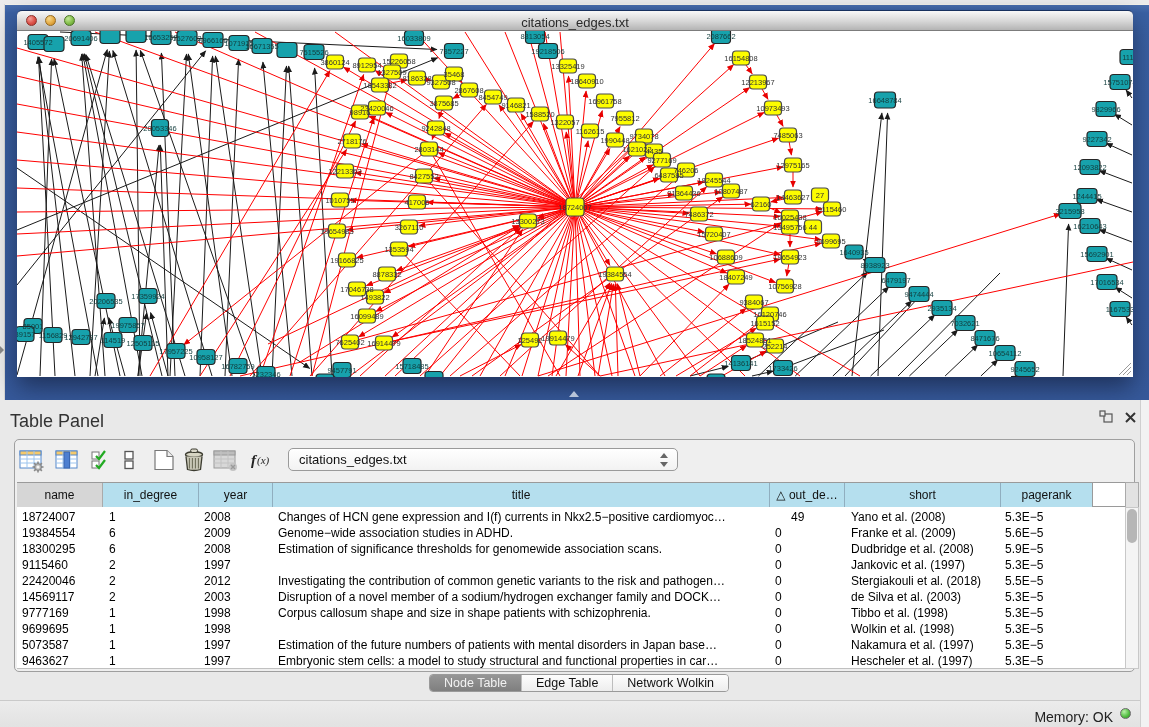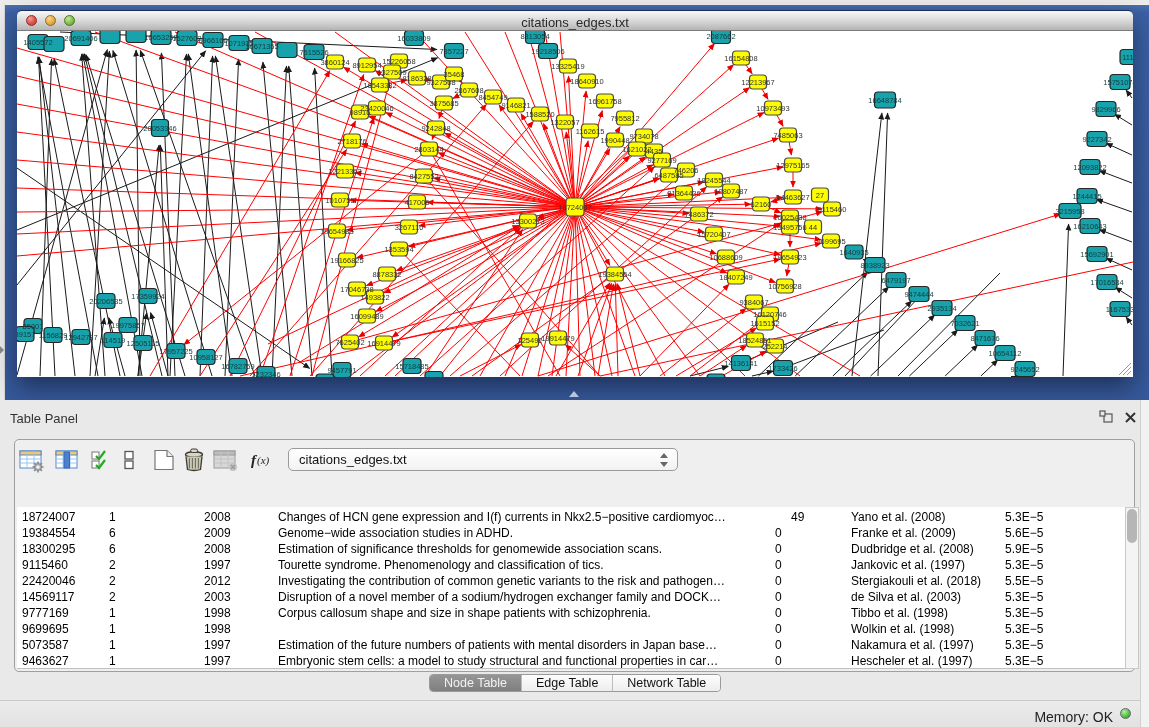--- a/index.html
+++ b/index.html
@@ -2,21 +2,21 @@
 <html><head><meta charset="utf-8"><style>
 *{margin:0;padding:0;box-sizing:border-box}
 body{width:1149px;height:727px;position:relative;overflow:hidden;background:#e9e9e9;font-family:"Liberation Sans",sans-serif}
 #desk{position:absolute;left:0;top:0;width:1149px;height:400px;background:#ececec}
 #blue{position:absolute;left:5px;top:4px;right:0;height:396px;border-top:1px solid #f4f2ea;background:linear-gradient(#4a6fae,#3a61a4 8px,#36599b)}
 #win{position:absolute;left:17px;top:10px;width:1116px;height:367px;border-radius:5px 5px 0 0;box-shadow:0 10px 24px rgba(0,0,10,.45)}
 #tbar{position:absolute;left:0;top:0;width:100%;height:21px;border-radius:5px 5px 0 0;background:linear-gradient(#f8f8f8,#d6d6d6 55%,#b4b4b4);border-bottom:1px solid #7c7c7c;border-top:1px solid #17305e}
 #title{position:absolute;width:100%;text-align:center;top:4px;font-size:13px;color:#2a2a2a}
 .tl{position:absolute;top:4px;width:11px;height:11px;border-radius:50%}
 #panel{position:absolute;left:0;top:400px;width:1149px;height:327px;background:#e9e9e9}
-#ph{position:absolute;left:10px;top:11px;font-size:13px;color:#333}
+#ph{position:absolute;left:10px;top:11px;font-size:18px;color:#333}
 #inner{position:absolute;left:14px;top:39px;width:1121px;height:233px;background:#efefef;border:1px solid #9f9f9f;border-radius:5px}
 #combo{position:absolute;left:288px;top:48px;width:390px;height:23px;background:linear-gradient(#ffffff,#f2f2f2);border:1px solid #9a9a9a;border-radius:5px;font-size:13px;color:#111;line-height:21px;padding-left:10px}
 #thead{position:absolute;left:17px;top:82px;width:1108px;height:25px;background:#fff;border-top:1px solid #9a9a9a;border-bottom:1px solid #9a9a9a}
 .th{position:absolute;top:0;height:24px;background:#b5dfee;border-right:1px solid #90aebf;font-size:12px;color:#111;text-align:center;line-height:24px}
 .tr{position:absolute;left:17px;width:1108px;height:16px;font-size:12px;color:#000}
 .tr span{position:absolute;top:1px;white-space:nowrap;overflow:hidden}
 #tabs{position:absolute;left:429px;top:274px;height:18px;border:1px solid #9a9a9a;border-radius:4px;overflow:hidden;font-size:12.5px;display:flex}
 #tabs div{padding:0 14px;line-height:16px;background:linear-gradient(#fdfdfd,#ededed);color:#111;border-left:1px solid #bdbdbd}
 #tabs div.sel{background:linear-gradient(#969696,#7f7f7f);color:#f2f2f2;border-left:none}
 #status{position:absolute;left:0;top:300px;width:1149px;height:27px;background:linear-gradient(#ececec,#e2e2e2);border-top:1px solid #cacaca}
@@ -599,20 +599,30 @@
       <path d="M213 17 L217 21 M217 17 L213 21" stroke="#9a9a9a" stroke-width="1.4"></path>
       <text x="233" y="17" font-family="Liberation Serif,serif" font-style="italic" font-weight="bold" font-size="15" fill="#222">f</text>
       <text x="239" y="16" font-family="Liberation Serif,serif" font-style="italic" font-size="11" fill="#222">(x)</text>
     </svg>
  <div id="combo">citations_edges.txt
    <svg width="14" height="16" style="position:absolute;right:6px;top:3px">
         <path d="M7 1 L11 6 L3 6 z" fill="#666"></path>
         <path d="M7 15 L11 10 L3 10 z" fill="#666"></path>
       </svg>
  </div>
+ <div id="thead">
+  <div class="th" style="left:0px;width:86px;background:#d6d6d6;border-right:1px solid #aaa">name</div>
+  <div class="th" style="left:86px;width:96px">in_degree</div>
+  <div class="th" style="left:182px;width:74px">year</div>
+  <div class="th" style="left:256px;width:497px">title</div>
+  <div class="th" style="left:753px;width:75px">△ out_de…</div>
+  <div class="th" style="left:828px;width:156px">short</div>
+  <div class="th" style="left:984px;width:92px;border-right:1px solid #9a9a9a">pagerank</div>
+  <div style="position:absolute;left:1108px;top:-1px;width:14px;height:26px;background:#e2e2e2;border:1px solid #aaa"></div>
+ </div>
  <div style="position:absolute;left:17px;top:107px;width:1108px;height:162px;background:#fff;border-bottom:1px solid #c0c0c0"></div>
  <div class="tr" style="top:109px">
       <span style="left:5px;width:80px">18724007</span>
       <span style="left:92px;width:88px">1</span>
       <span style="left:187px;width:68px">2008</span>
       <span style="left:261px;width:490px">Changes of HCN gene expression and I(f) currents in Nkx2.5−positive cardiomyoc…</span>
       <span style="left:774px;width:68px">49</span>
       <span style="left:834px;width:150px">Yano et al. (2008)</span>
       <span style="left:988px;width:86px">5.3E−5</span>
     </div>
@@ -631,21 +641,20 @@
       <span style="left:187px;width:68px">2008</span>
       <span style="left:261px;width:490px">Estimation of significance thresholds for genomewide association scans.</span>
       <span style="left:758px;width:68px">0</span>
       <span style="left:834px;width:150px">Dudbridge et al. (2008)</span>
       <span style="left:988px;width:86px">5.9E−5</span>
     </div>
     <div class="tr" style="top:157px">
       <span style="left:5px;width:80px">9115460</span>
       <span style="left:92px;width:88px">2</span>
       <span style="left:187px;width:68px">1997</span>
-      <span style="left:261px;width:490px">Tourette syndrome. Phenomenology and classification of tics.</span>
       <span style="left:758px;width:68px">0</span>
       <span style="left:834px;width:150px">Jankovic et al. (1997)</span>
       <span style="left:988px;width:86px">5.3E−5</span>
     </div>
     <div class="tr" style="top:173px">
       <span style="left:5px;width:80px">22420046</span>
       <span style="left:92px;width:88px">2</span>
       <span style="left:187px;width:68px">2012</span>
       <span style="left:261px;width:490px">Investigating the contribution of common genetic variants to the risk and pathogen…</span>
       <span style="left:758px;width:68px">0</span>
@@ -694,20 +703,20 @@
       <span style="left:261px;width:490px">Embryonic stem cells: a model to study structural and functional properties in car…</span>
       <span style="left:758px;width:68px">0</span>
       <span style="left:834px;width:150px">Hescheler et al. (1997)</span>
       <span style="left:988px;width:86px">5.3E−5</span>
     </div>
  <div style="position:absolute;left:1125px;top:107px;width:14px;height:162px;background:#f4f4f4;border:1px solid #c8c8c8"></div>
  <div style="position:absolute;left:1127px;top:109px;width:10px;height:34px;background:#b6b6b6;border-radius:5px"></div>
  <div id="tabs">
   <div class="sel">Node Table</div>
       <div>Edge Table</div>
-      <div>Network Table</div>
+      <div>Network Wolkin</div>
  </div>
  <div id="status">
   <span style="position:absolute;right:36px;top:8px;font-size:14px;color:#222">Memory: OK</span>
   <span style="position:absolute;right:18px;top:7px;width:11px;height:11px;border-radius:50%;background:radial-gradient(circle at 35% 30%,#b8f0a8,#4fbb3f 60%,#2f9424);border:1px solid #6a6a6a"></span>
  </div>
  <div style="position:absolute;left:1140px;top:0px;width:9px;height:327px;background:#f2f2f2;border-left:1px solid #cfcfcf"></div>
 </div>
 
 </body></html>

